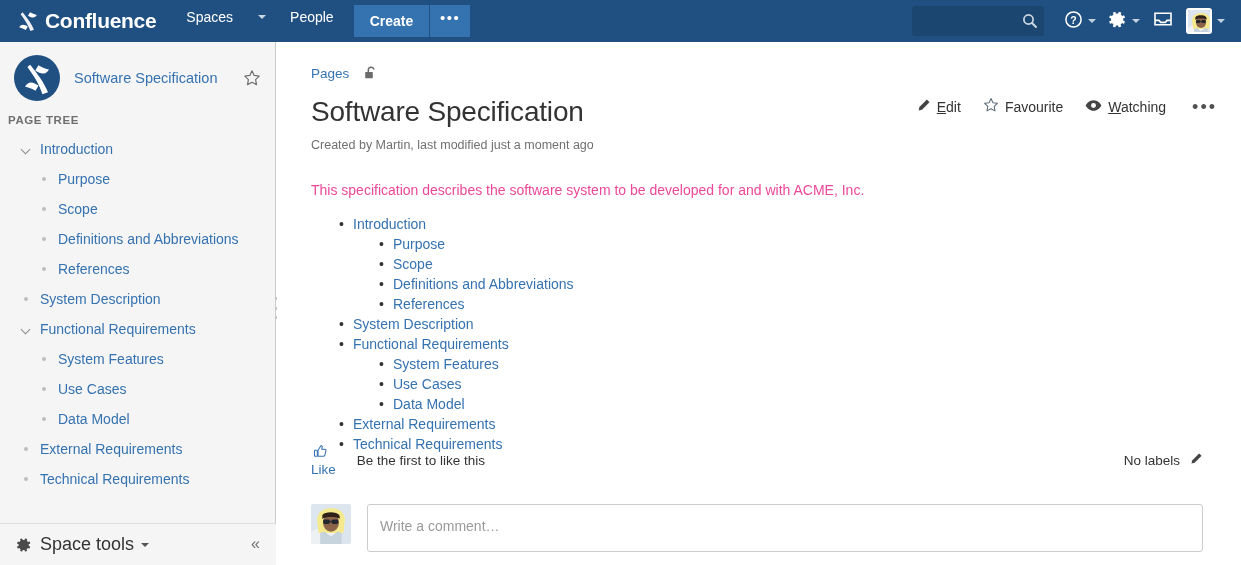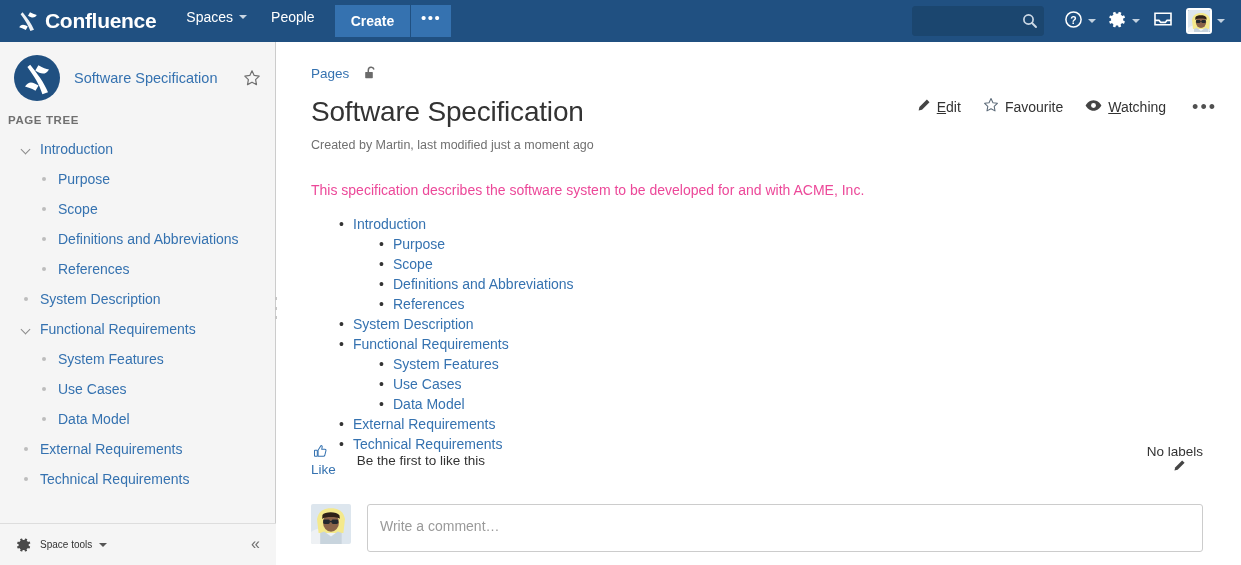--- a/index.html
+++ b/index.html
@@ -28,20 +28,21 @@
   .brand-logo { width: 24px; height: 24px; margin-right: 5px; flex: none; }
   .brand-text {
     color: #fff; font-size: 21px; font-weight: bold;
     letter-spacing: -0.3px;
   }
   .nav-item {
     color: #fff; font-size: 14px;
     padding: 0 12px; height: 34px;
     display: flex; align-items: center; cursor: pointer;
     white-space: nowrap;
+    gap: 19px;
   }
   .nav-item .caret {
     display: inline-block; margin-left: 6px;
     width: 0; height: 0;
     border-left: 4px solid transparent;
     border-right: 4px solid transparent;
     border-top: 4px solid #c9d6e4;
   }
   .create-group {
     display: flex; align-items: center; margin-left: 8px; height: 42px;
@@ -156,21 +157,21 @@
   .space-tools-bar {
     position: absolute; left: 0; bottom: 0;
     width: 276px; height: 42px;
     background: #f5f5f5;
     border-top: 1px solid #ddd;
     display: flex; align-items: center;
   }
   .space-tools-left {
     display: flex; align-items: center;
     margin-left: 16px; cursor: pointer;
-    color: #333; font-size: 10px;
+    color: #333; font-size: 18px;
   }
   .space-tools-left .gear { width: 16px; height: 16px; margin-right: 8px; }
   .space-tools-left .caret {
     display: inline-block; margin-left: 7px;
     width: 0; height: 0;
     border-left: 4px solid transparent;
     border-right: 4px solid transparent;
     border-top: 4px solid #555;
   }
   .collapse-btn {
@@ -257,21 +258,21 @@
   .like-btn {
     display: flex; align-items: center; cursor: pointer;
     color: #3572b0; font-size: 13.5px; flex-direction: column;
   }
   .like-btn svg { margin-right: 6px; }
   .like-text {
     color: #333; font-size: 13.5px; margin-left: 21px;
   }
   .labels-right {
     margin-left: auto; display: flex; align-items: center;
-    color: #333; font-size: 13.5px; flex-direction: column;
+    color: #333; font-size: 13.5px;
   }
   .labels-right .pencil { margin-left: 9px; cursor: pointer; }
 
   .comment-row {
     position: absolute; left: 34px; right: 38px; top: 462px;
     display: flex; align-items: flex-start;
   }
   .avatar-comment {
     width: 40px; height: 40px; border-radius: 2px;
     flex: none; margin-right: 16px; overflow: hidden;

